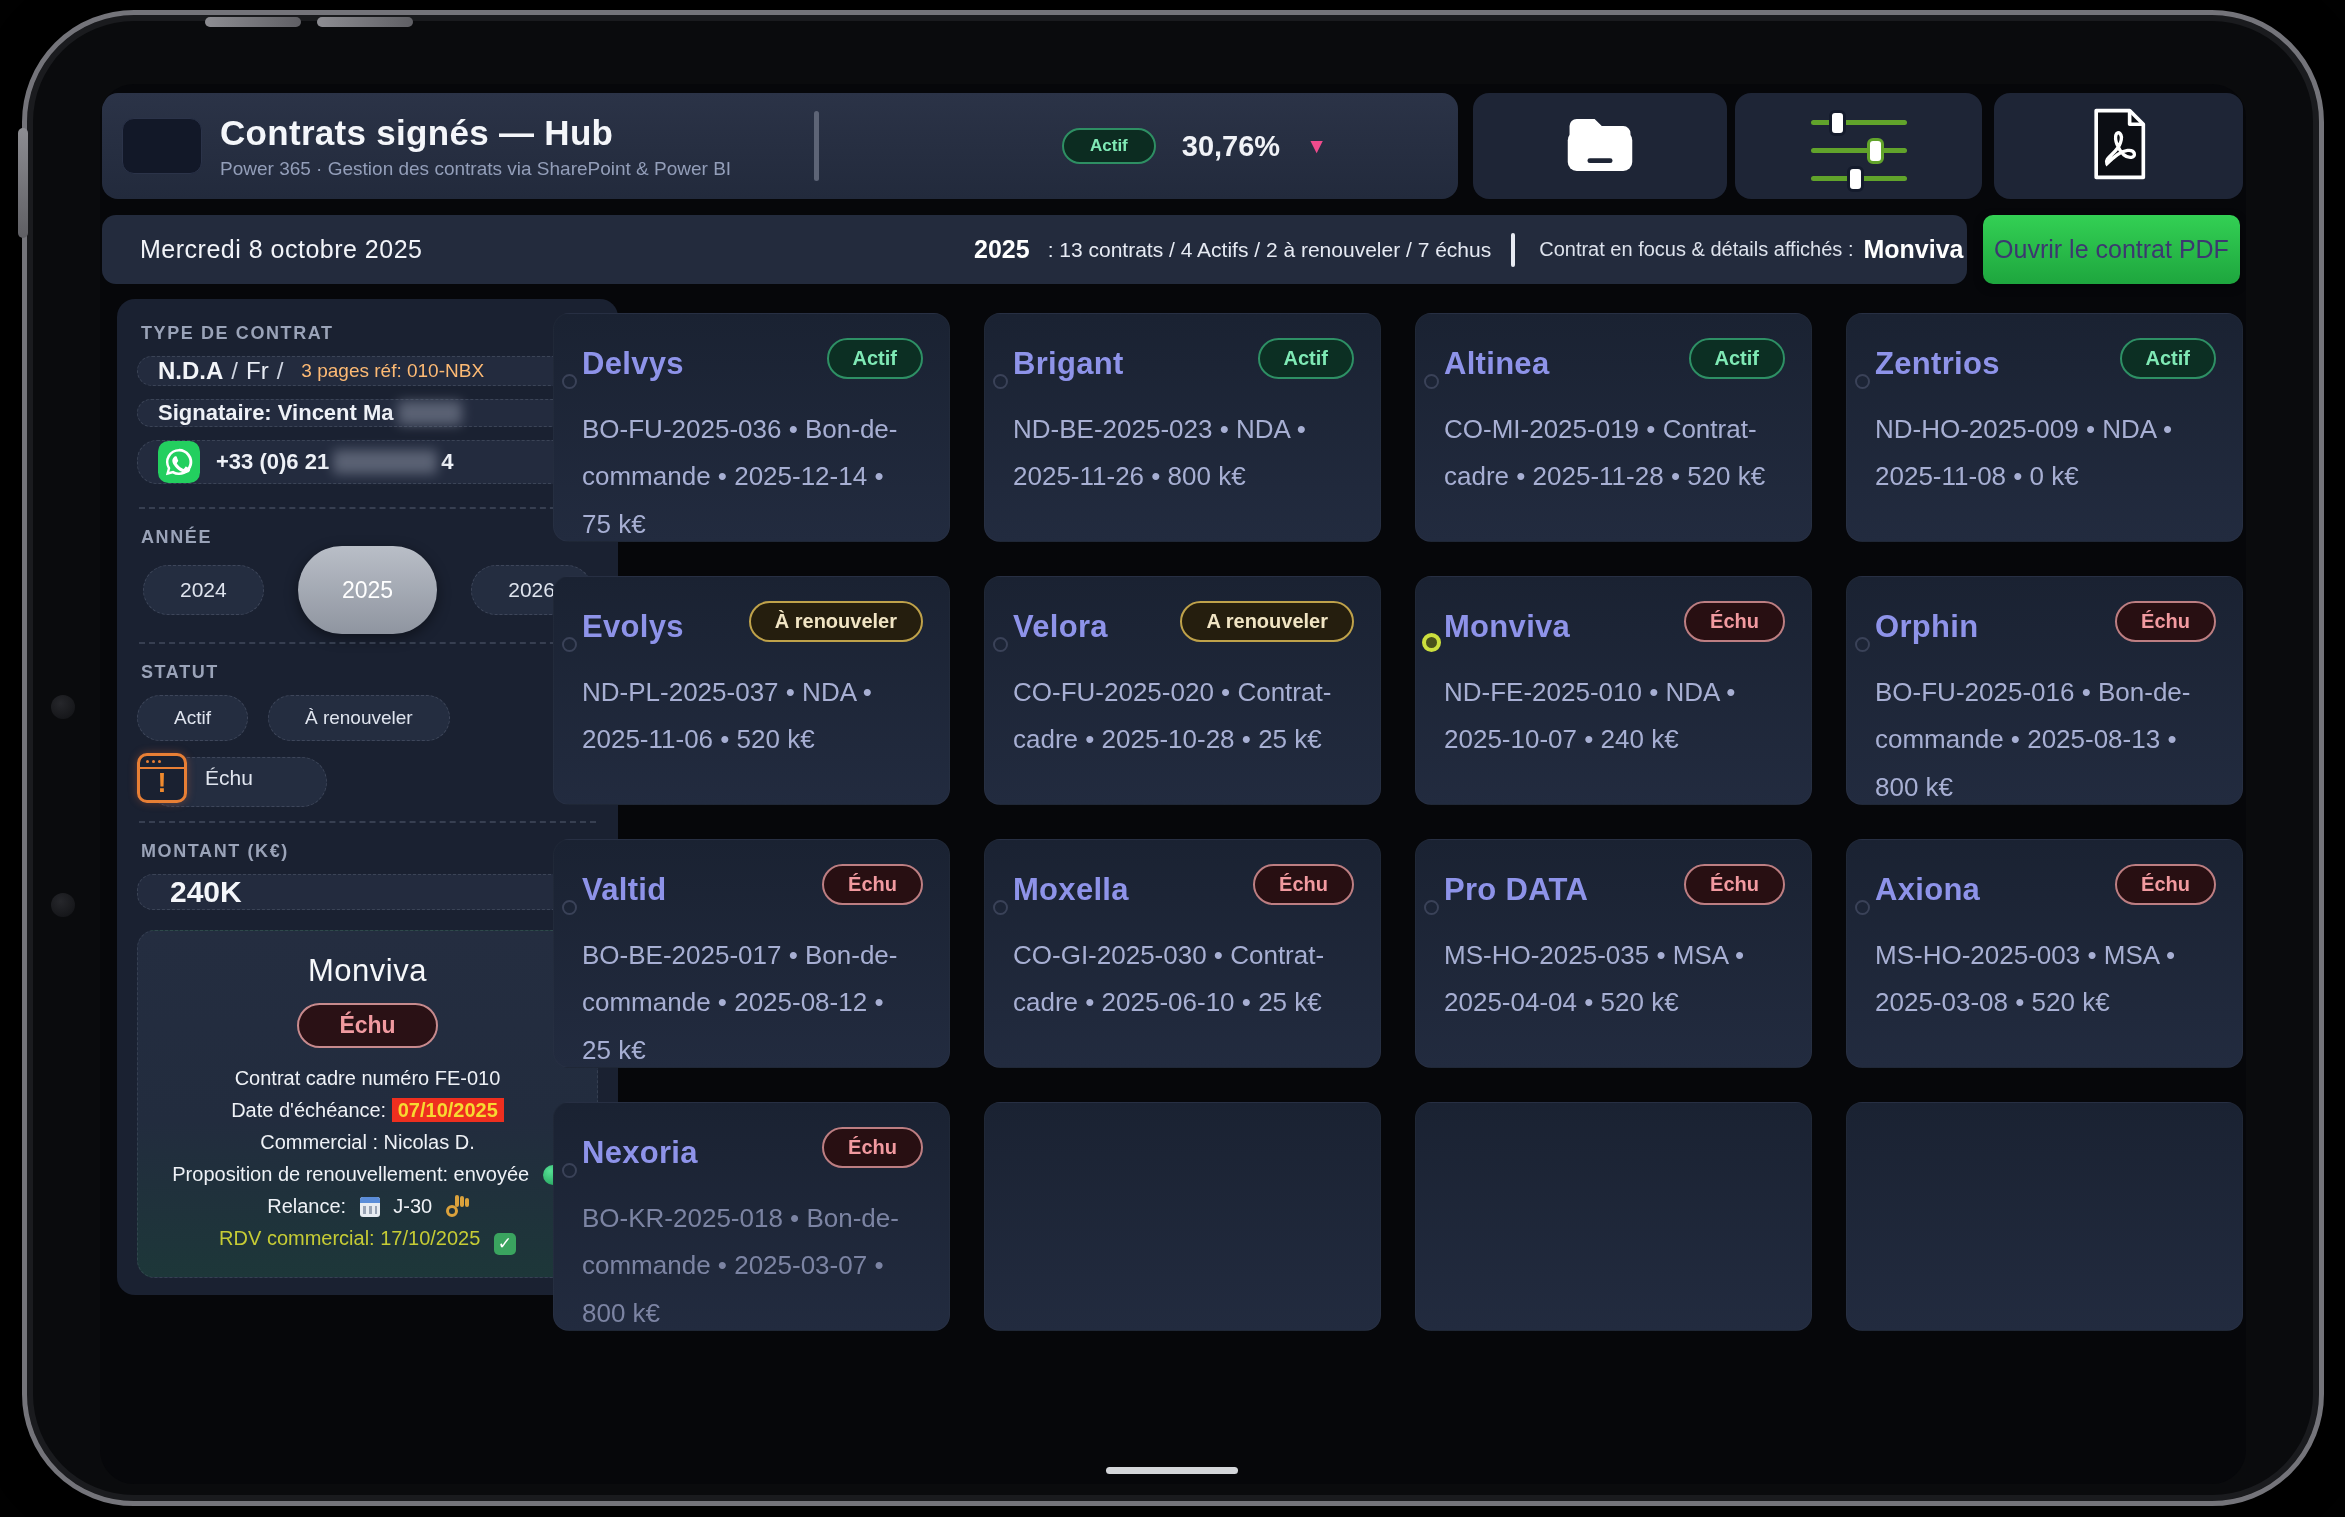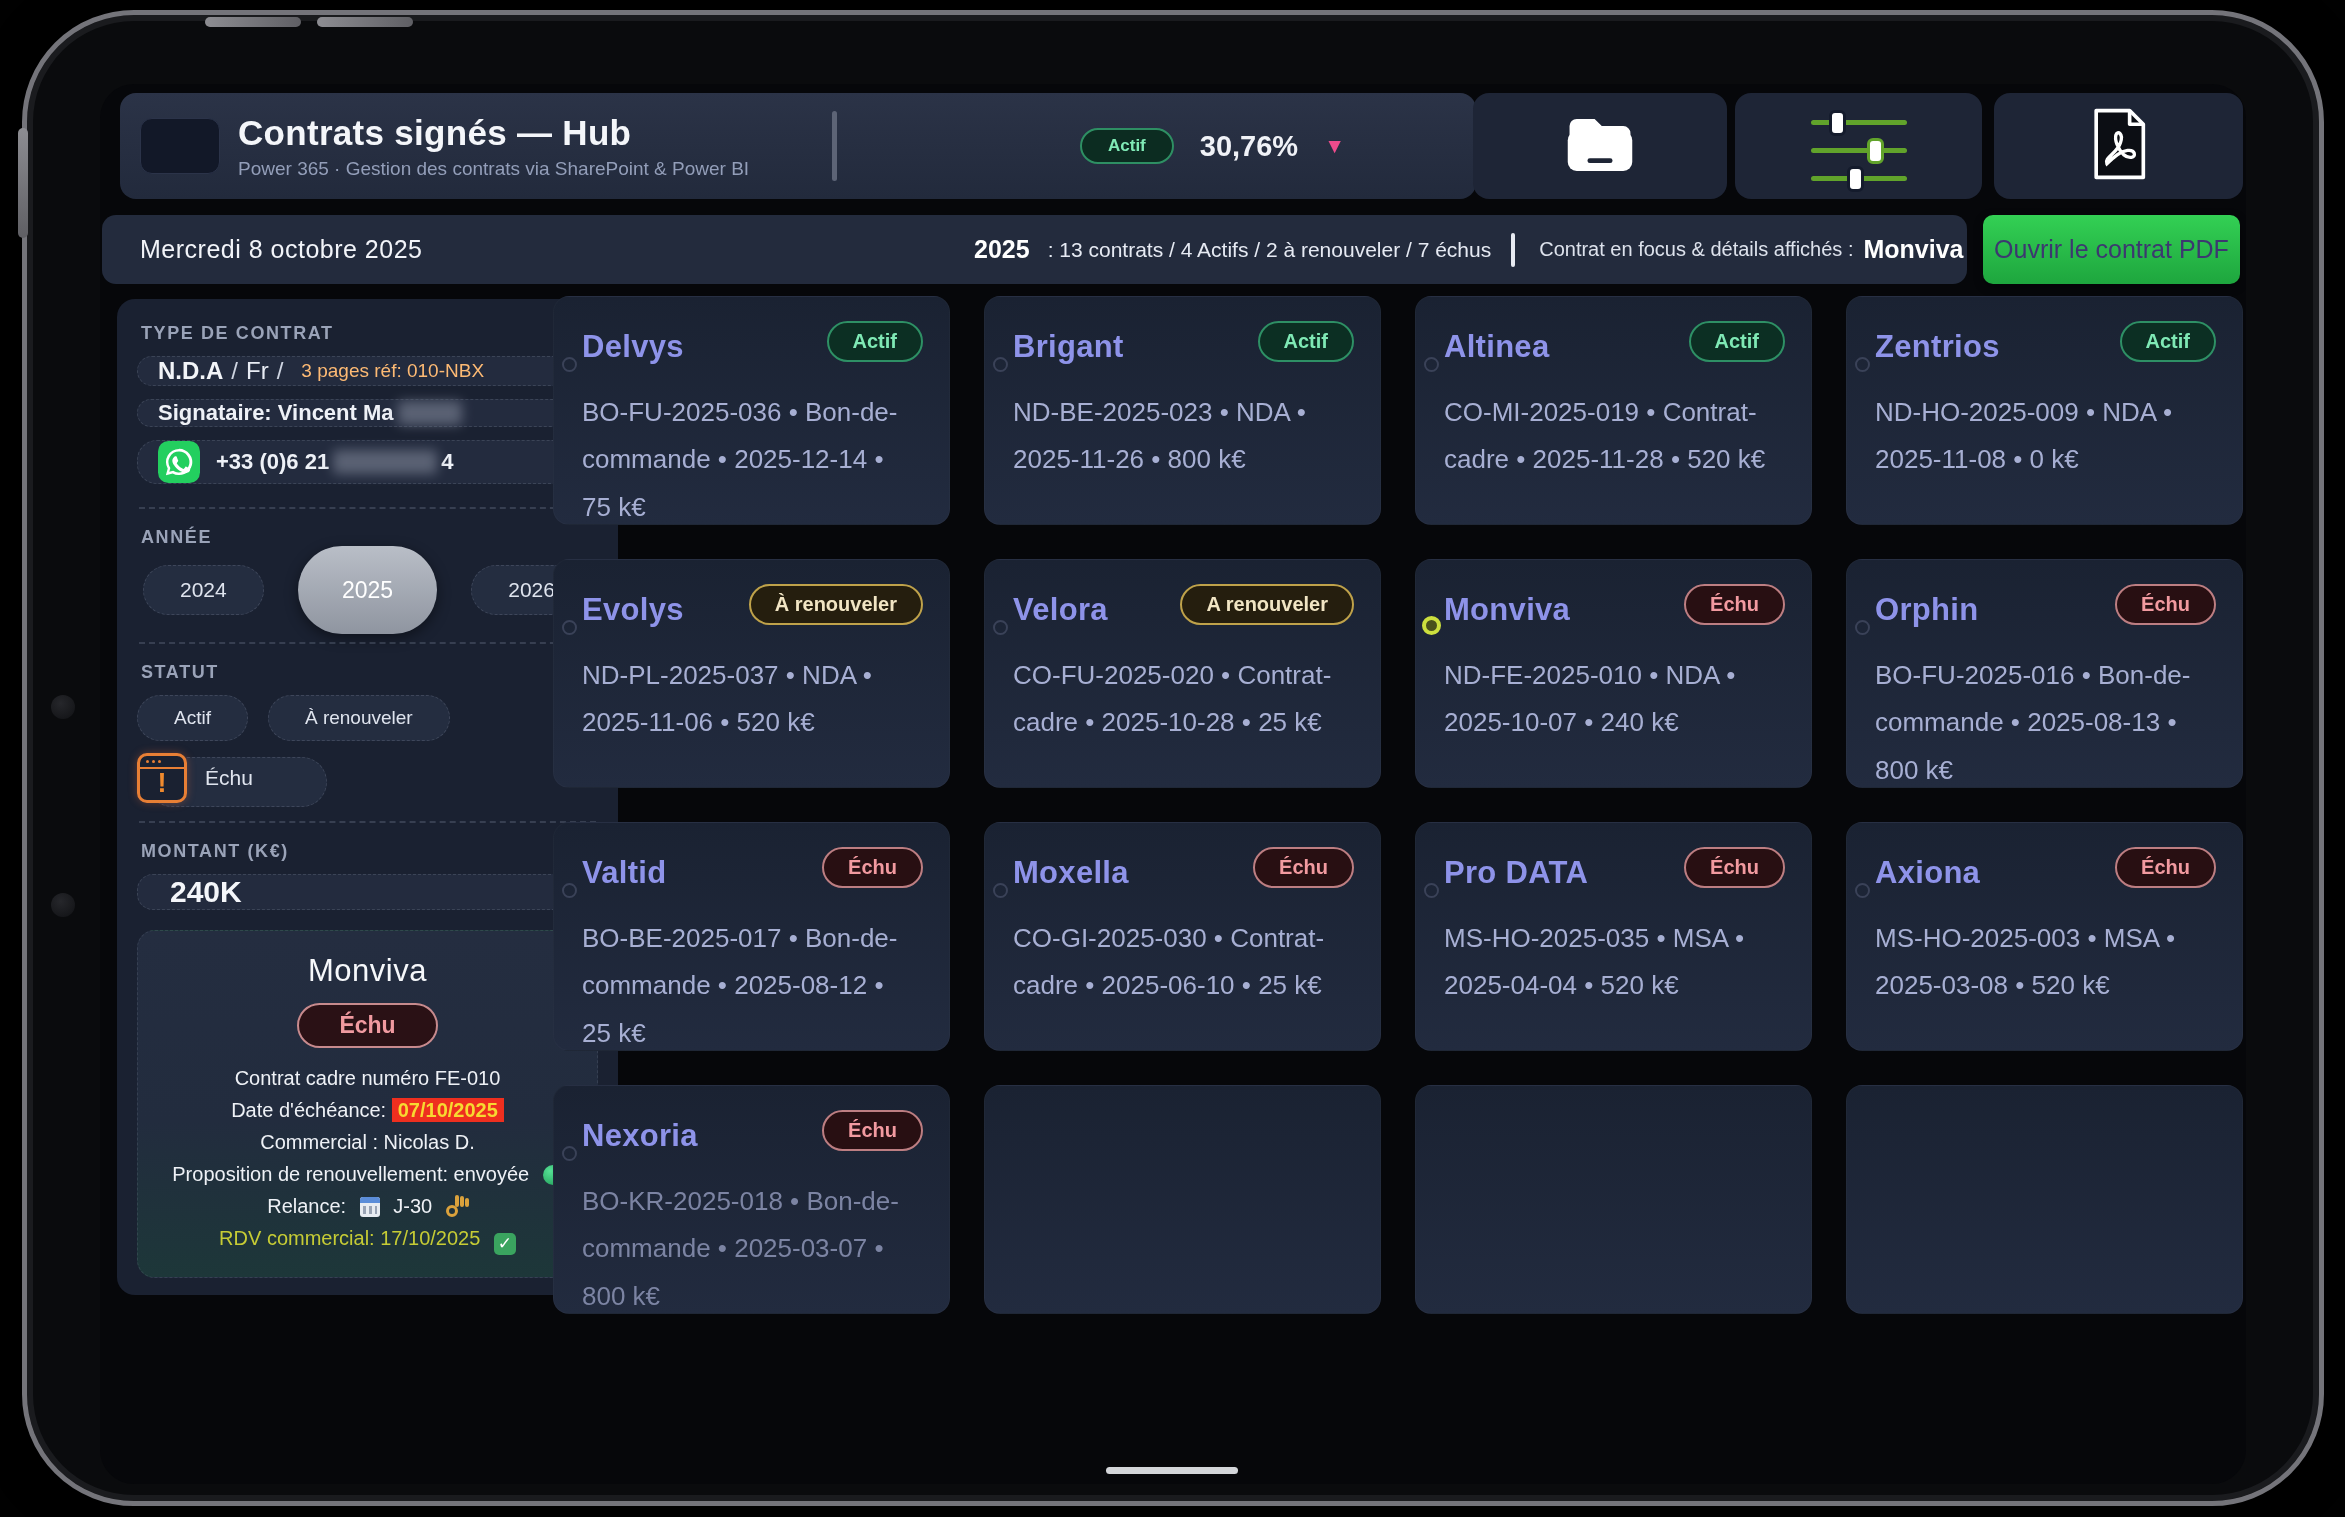--- a/index.html
+++ b/index.html
@@ -152,21 +152,21 @@
   <div class="device">
     <div class="side-btn btn-top-1" style="left:178px;"></div>
     <div class="side-btn btn-top-2" style="left:290px;"></div>
     <div class="side-btn btn-left" style="left:-9px; top:113px;"></div>
     <div class="cam cam1" style="left:24px; top:680px;"></div>
     <div class="cam cam2" style="left:24px; top:878px;"></div>
   </div>
 
   <div class="screen">
 
-    <div class="panel header" style="left:20px; top:9px;">
+    <div class="panel header" style="left:2px; top:9px;">
       <div class="logo"></div>
       <div class="title-block">
         <div class="app-title">Contrats signés — Hub</div>
         <div class="app-subtitle">Power 365 · Gestion des contrats via SharePoint &amp; Power BI</div>
       </div>
       <div class="hdr-divider"></div>
       <div class="kpi">
         <span class="kpi-badge">Actif</span>
         <span class="kpi-value">30,76%</span>
         <span class="kpi-trend">▼</span>
@@ -300,21 +300,21 @@
             </span>
           </div>
           <div class="d-rdv">
             <span>RDV commercial: 17/10/2025</span>
             <span class="ic check">✓</span>
           </div>
         </div>
       </div>
     </div>
 
-    <div class="grid" style="left:453px; top:212px;gap:34px;" id="grid">
+    <div class="grid" style="left:453px; top:229px;gap:34px;" id="grid">
         <div class="card actif">
     <span class="radio"></span>
     <div class="card-top">
       <h3 class="card-title">Delvys</h3>
       <span class="badge">Actif</span>
     </div>
     <p class="card-meta">BO-FU-2025-036 • Bon-de-commande • 2025-12-14 • 75 k€</p>
   </div>
         <div class="card actif">
     <span class="radio"></span>

